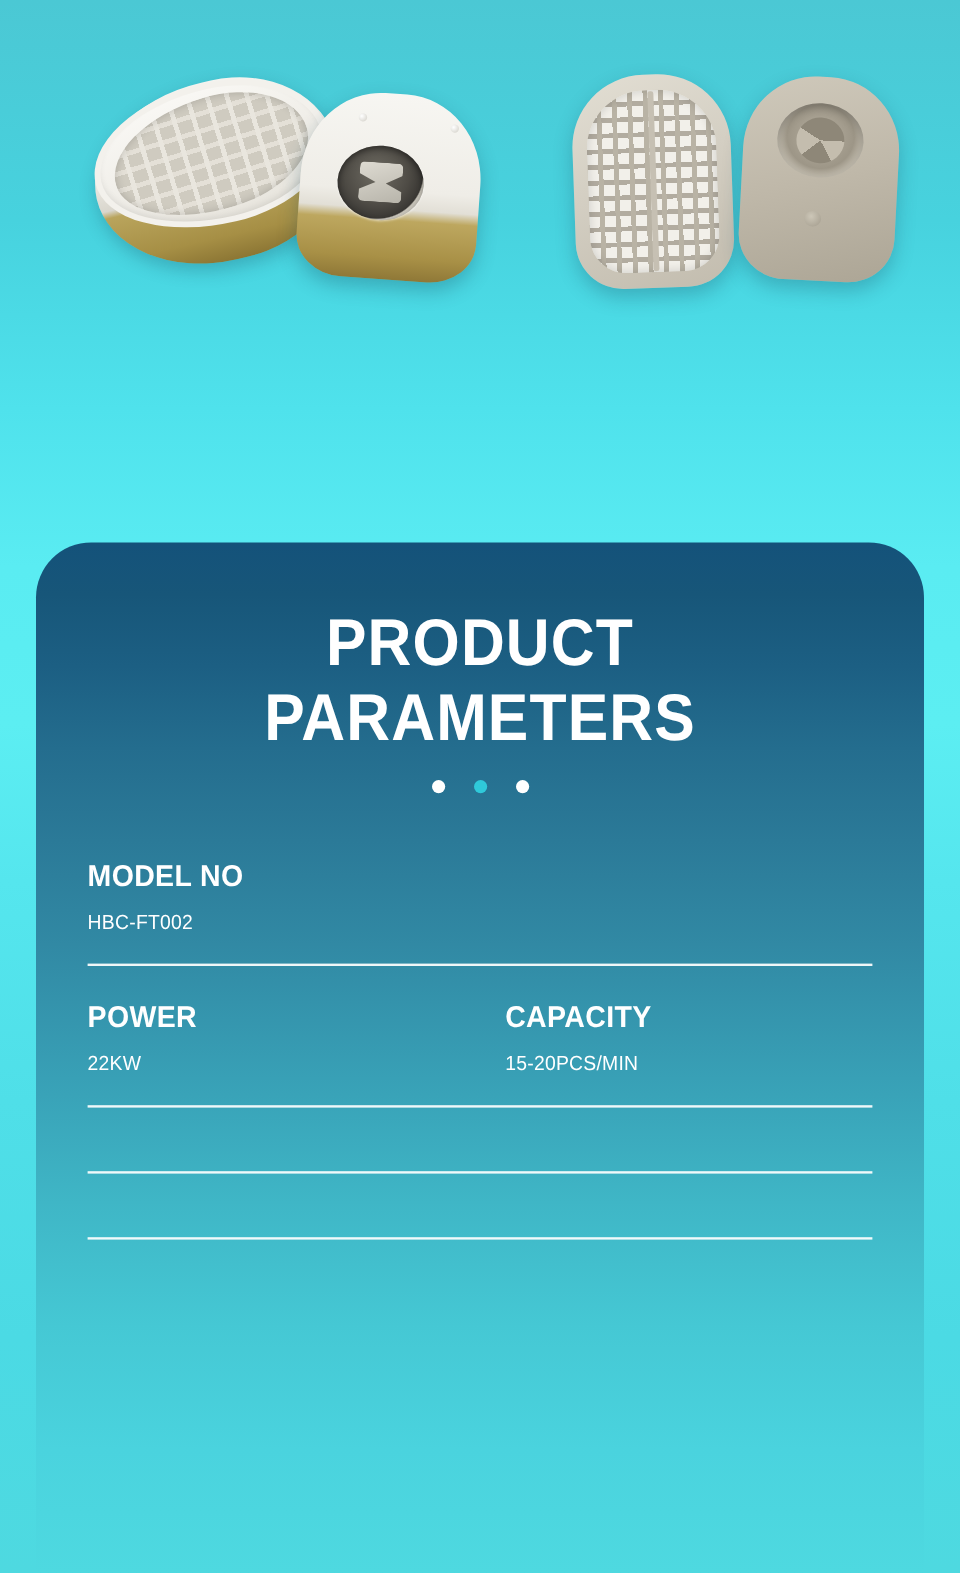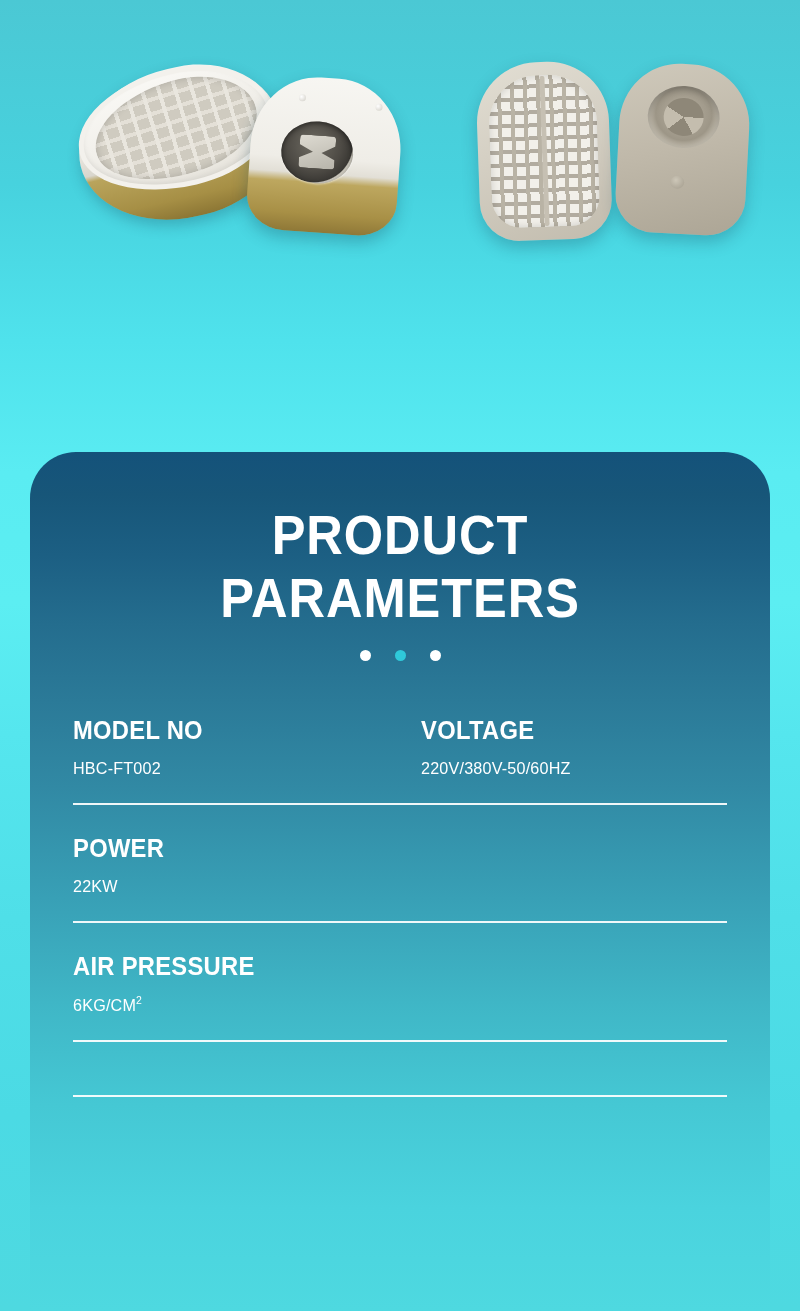--- a/index.html
+++ b/index.html
@@ -259,37 +259,33 @@
     <span></span>
   </div>
 
   <div class="params">
 
     <div class="prow">
       <div class="pcell">
         <div class="plabel">MODEL NO</div>
         <div class="pvalue">HBC-FT002</div>
       </div>
-      <div class="pcell right">
-        <div class="plabel">VOLTAGE</div>
-        <div class="pvalue">220V/380V-50/60HZ</div>
-      </div>
     </div>
 
     <div class="prow">
       <div class="pcell">
         <div class="plabel">POWER</div>
         <div class="pvalue">22KW</div>
       </div>
-    </div>
-
-    <div class="prow">
-      <div class="pcell">
-        <div class="plabel">AIR PRESSURE</div>
-        <div class="pvalue"><span>6KG/CM</span><sup>2</sup></div>
+      <div class="pcell right">
+        <div class="plabel">CAPACITY</div>
+        <div class="pvalue">15-20PCS/MIN</div>
       </div>
     </div>
 
     <div class="prow">
     </div>
 
+    <div class="prow">
+    </div>
+
   </div>
 </div>
 
 </body></html>

